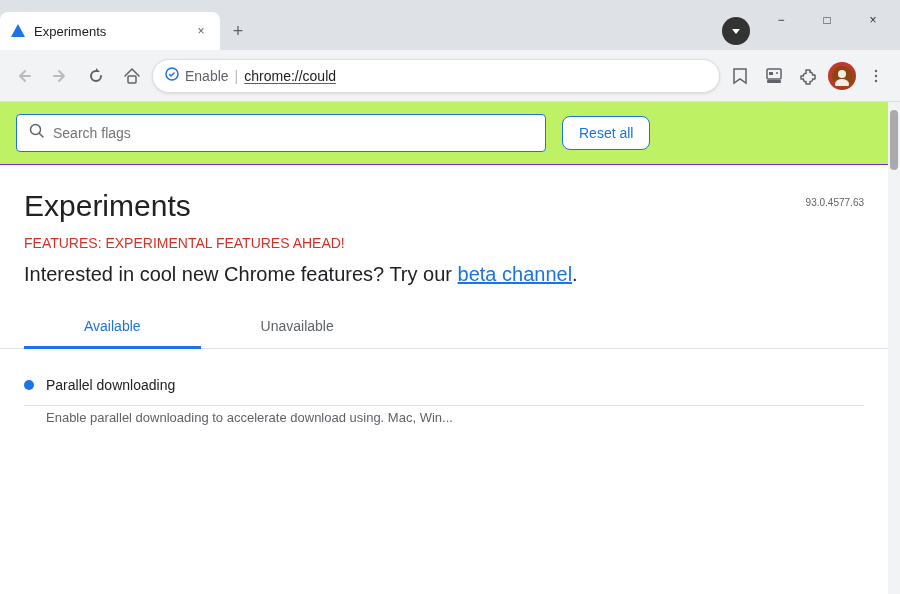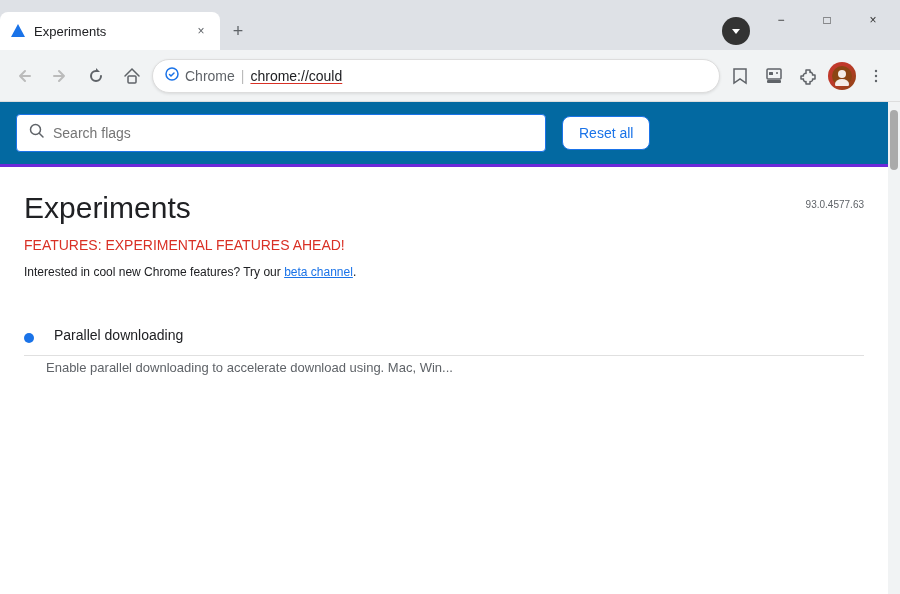--- a/index.html
+++ b/index.html
@@ -155,22 +155,22 @@
     }
     .main-content {
       flex: 1;
       overflow-y: auto;
       background: #fff;
     }
 
     
     .search-bar-area {
       padding: 12px 16px;
-      background: #0369a1;
-      border-bottom: 3px solid #6d28d9;
+      background: #bef264;
+      border-bottom: 1px solid #6d28d9;
     }
     .search-bar {
       display: flex;
       align-items: center;
       border: 1px solid #1a73e8;
       border-radius: 4px;
       padding: 8px 12px;
       background: #fff;
       width: 530px;
       gap: 8px;
@@ -223,21 +223,21 @@
       color: #202124;
       line-height: 1.6;
       margin-bottom: 16px;
     }
     .beta-link {
       color: #1a73e8;
       text-decoration: underline;
       cursor: pointer;
     }
     .interest-text {
-      font-size: 12px;
+      font-size: 20px;
       color: #202124;
       margin-bottom: 20px;
     }
 
     
     .tabs-container {
       display: flex;
       border-bottom: 1px solid #e0e0e0;
       margin: 0 -24px;
       padding: 0 24px;
@@ -261,22 +261,22 @@
     }
     .flag-item {
       display: flex;
       align-items: center;
       justify-content: space-between;
       padding: 12px 0;
       border-bottom: 1px solid #e0e0e0;
     }
     .flag-left {
       display: flex;
-      align-items: flex-end;
-      gap: 20px;
+      align-items: center;
+      gap: 12px;
     }
     .flag-dot {
       width: 10px; height: 10px;
       border-radius: 50%;
       background: #1a73e8;
       flex-shrink: 0;
     }
 
     
     .scrollbar {
@@ -349,21 +349,21 @@
       </svg>
   </div>
 
   <div class="address-bar">
     <span class="address-icon">
       <svg width="14" height="14" viewBox="0 0 14 14" fill="none">
           <circle cx="7" cy="7" r="6" stroke="#1a73e8" stroke-width="1.5"></circle>
           <path d="M4.5 7.5l1.5 1.5 3-3" stroke="#1a73e8" stroke-width="1.5" stroke-linecap="round"></path>
         </svg>
     </span>
-    <span class="address-host">Chrome</span>
+    <span class="address-host">Enable</span>
     <span class="address-separator">|</span>
     <span class="address-path">chrome://could</span>
   </div>
 
   <div class="toolbar-right">
     <div class="toolbar-icon-btn" title="Bookmark">
       <svg width="18" height="18" viewBox="0 0 18 18" fill="none">
           <path d="M3 2h12v14l-6-4-6 4V2z" stroke="#5f6368" stroke-width="1.5"></path>
         </svg>
     </div>
@@ -423,20 +423,28 @@
         <span class="version-text">93.0.4577.63</span>
       </div>
 
       <div class="warning-text">FEATURES: EXPERIMENTAL FEATURES AHEAD!</div>
 
 
       <div class="interest-text">
         <span>Interested in cool new Chrome features? Try our </span><a class="beta-link">beta channel</a><span>.</span>
       </div>
 
+      <div class="tabs-container">
+        <div class="tab-item active">
+          <span>Available</span>
+        </div>
+        <div class="tab-item">
+          <span>Unavailable</span>
+        </div>
+      </div>
 
       <div class="flags-list">
         <div class="flag-item">
           <div class="flag-left">
             <div class="flag-dot"></div>
             <div style="font-size:14px;font-weight:500;color:#202124;">Parallel downloading</div>
           </div>
         </div>
 
         <div style="font-size:13px;color:#5f6368;padding-top:4px;padding-left:22px;">

